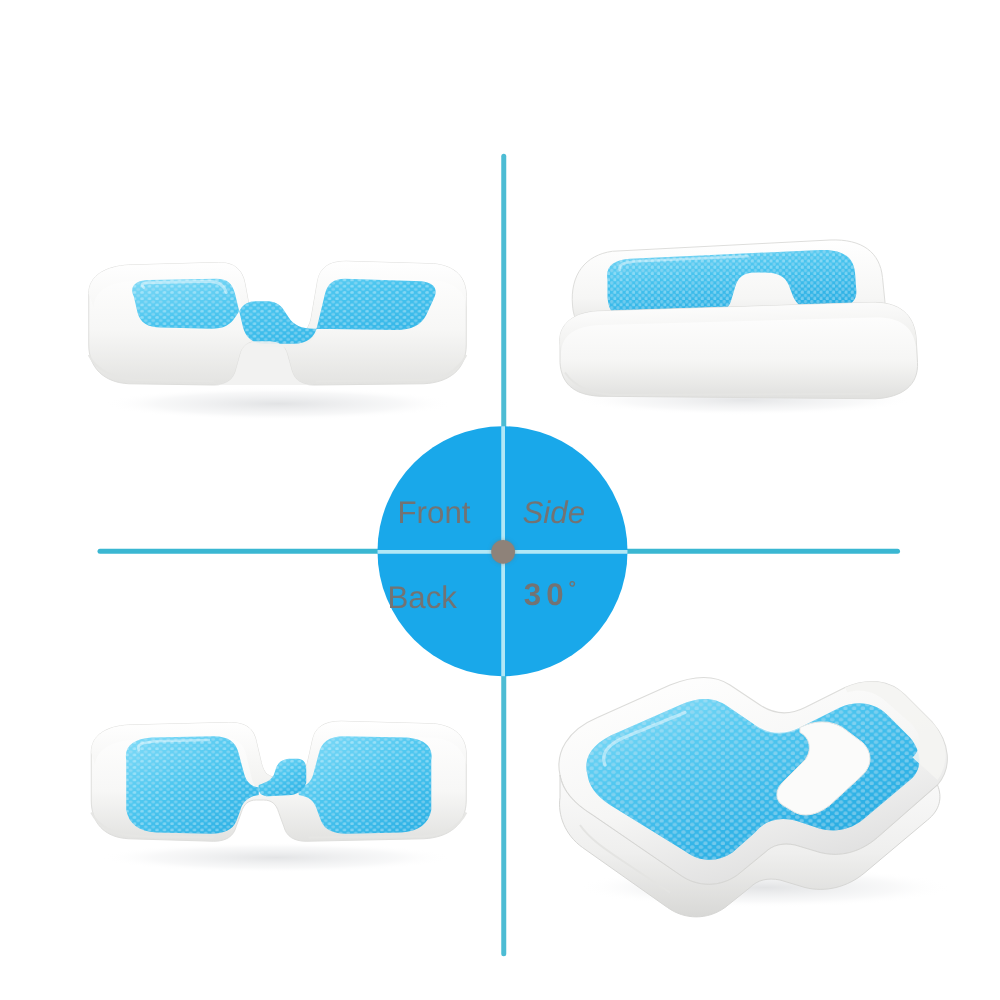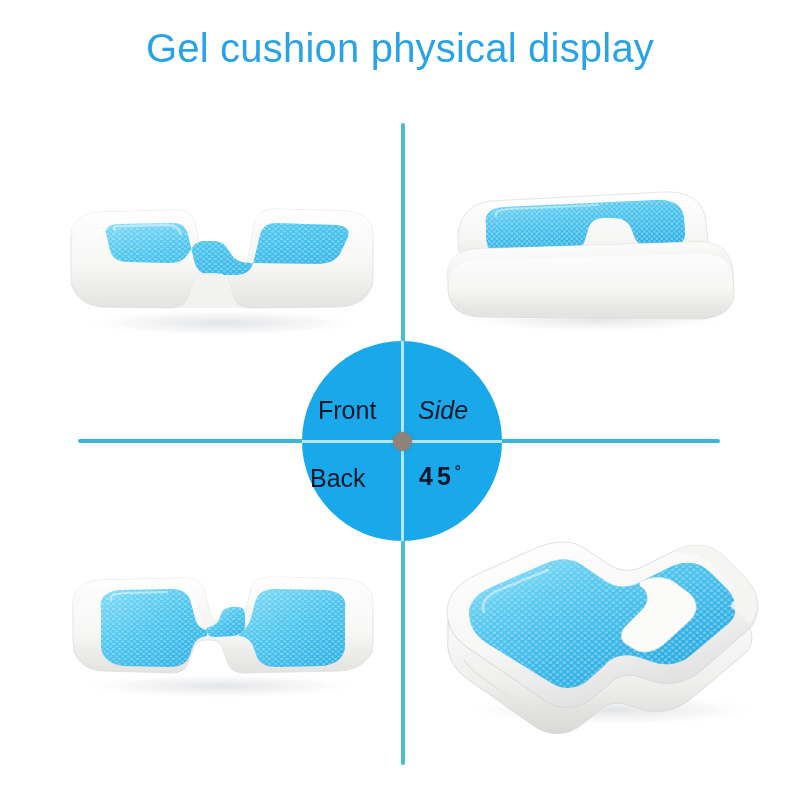--- a/index.html
+++ b/index.html
@@ -67,21 +67,21 @@
   .hub-dot{
     position:absolute;
     left:393px;top:432px;
     width:19px;height:19px;
     border-radius:50%;
     background:#8e8279;
     box-shadow:0 0 3px rgba(120,110,100,.5);
   }
   .hub-label{
     position:absolute;
-    color:#0f172a;
+    color:#737373;
     font-size:25px;
     font-weight:400;
     white-space:nowrap;
     user-select:none;
   }
   .lbl-front{left:318px;top:396px;}
   .lbl-side{left:418px;top:396px;font-style:italic;}
   .lbl-back{left:310px;top:464px;}
   .lbl-deg{
     left:419px;top:462px;
@@ -103,21 +103,20 @@
   .pnl-back {left:55px;top:540px;width:330px;height:160px;}
   .pnl-45   {left:440px;top:520px;width:330px;height:215px;}
 
   .panel svg{display:block;width:100%;height:100%;overflow:visible;}
 </style>
 </head>
 <body>
 
 <div id="stage">
 
-  <div class="title">Gel cushion physical display</div>
 
   <div class="divider-v"></div>
   <div class="divider-h"></div>
 
   <div class="panel pnl-front">
     <svg viewBox="0 0 330 160" xmlns="http://www.w3.org/2000/svg">
       <defs>
         <linearGradient id="foamF" x1="0" y1="0" x2="0" y2="1">
           <stop offset="0%" stop-color="#ffffff"></stop>
           <stop offset="55%" stop-color="#f7f7f6"></stop>
@@ -401,18 +400,18 @@
   </div>
 
   <div class="hub"></div>
   <div class="hub-line-v"></div>
   <div class="hub-line-h"></div>
 
   <div class="hub-label lbl-front">Front</div>
   <div class="hub-label lbl-side">Side</div>
   <div class="hub-label lbl-back">Back</div>
   <div class="hub-label lbl-deg">
-    <span>45</span><span class="deg">°</span>
+    <span>30</span><span class="deg">°</span>
   </div>
 
   <div class="hub-dot"></div>
 
 </div>
 
 </body></html>

